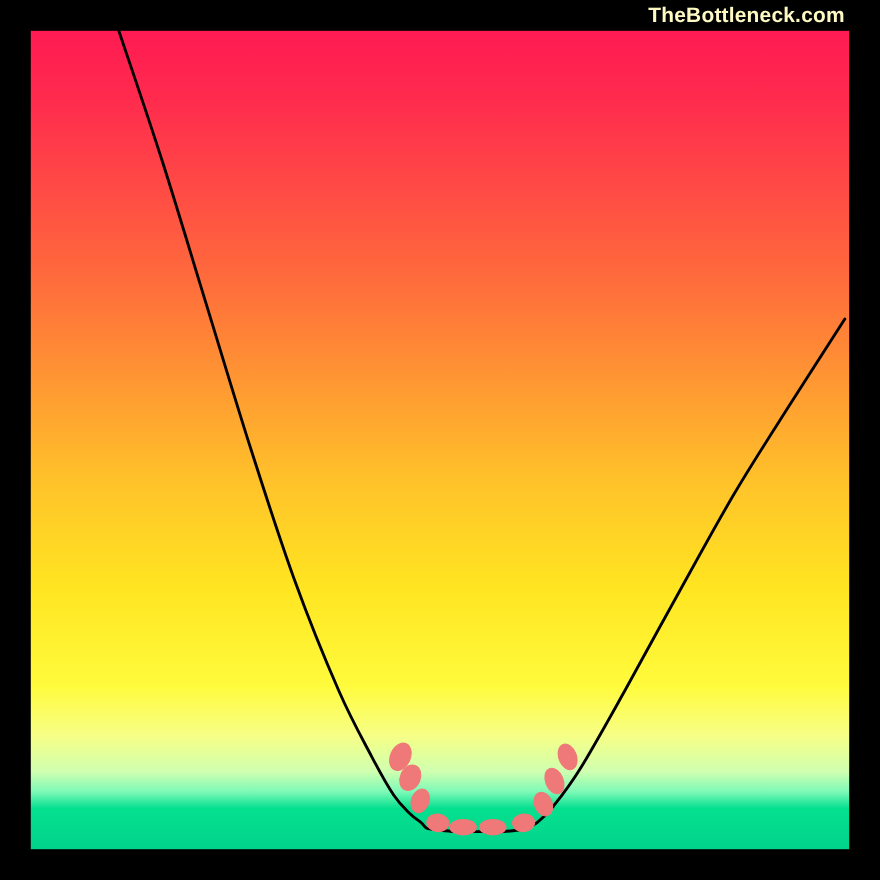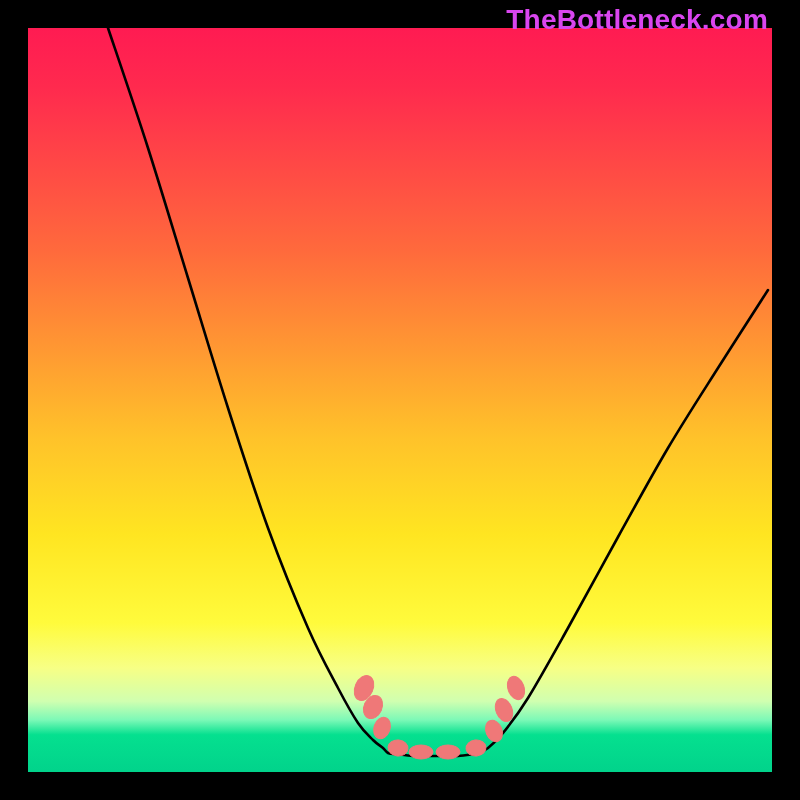--- a/index.html
+++ b/index.html
@@ -38,22 +38,22 @@
       #f7ff85 86%,
       #d0ffb0 90.5%,
       #7cf9b7 93%,
       #05e08f 95%,
       #01d38b 100%);
   }
   .watermark {
     position: absolute;
     top: 4px;
     right: 32px;
-    color: #d946ef;
-    font-size: 28px;
+    color: #fef9c3;
+    font-size: 19px;
     font-weight: 600;
     letter-spacing: 0.2px;
     font-family: Arial, Helvetica, sans-serif;
     user-select: none;
   }
   svg.curve {
     position: absolute;
     left: 0;
     top: 0;
     width: 744px;

